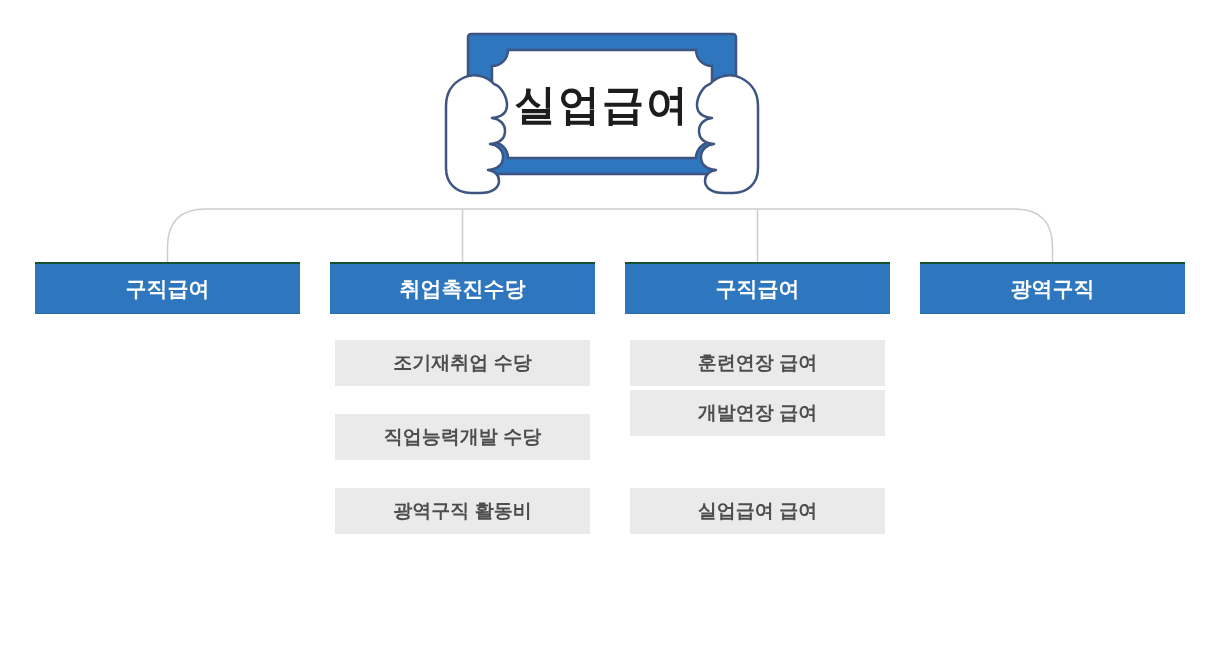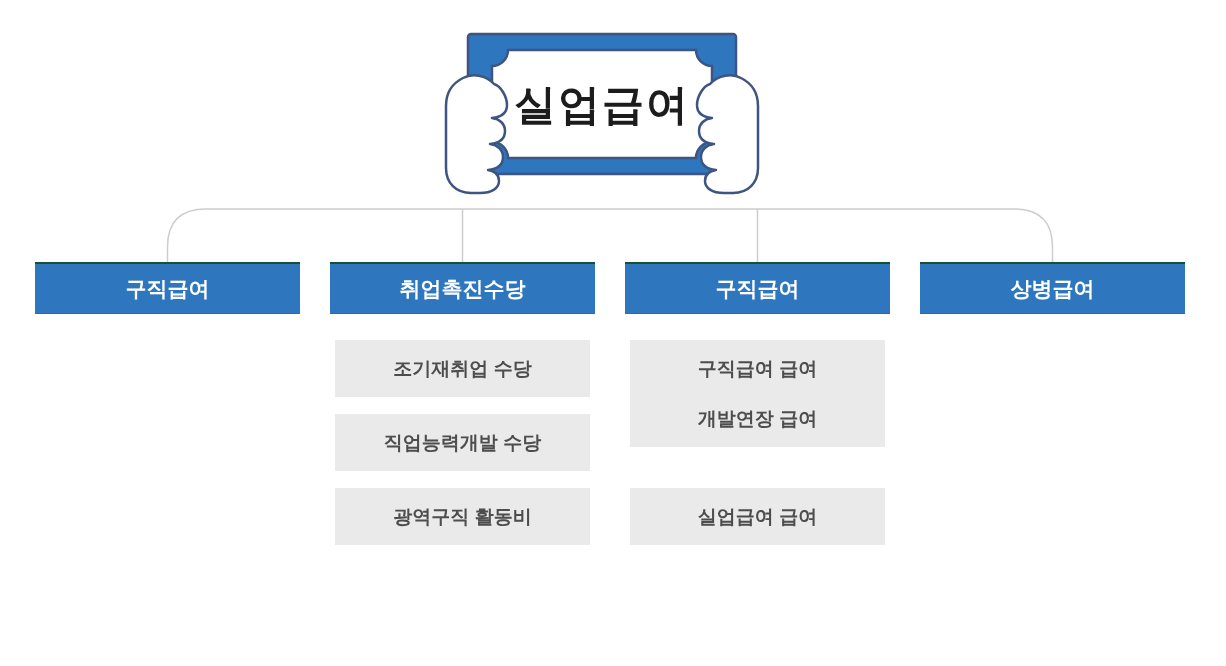--- a/index.html
+++ b/index.html
@@ -15,21 +15,21 @@
     display:flex;align-items:center;justify-content:center;
     font-size:42px;font-weight:600;letter-spacing:2px;color:#1c1c1c;
   }
   .l1{
     position:absolute;top:262px;width:265px;height:52px;box-sizing:border-box;
     background:#2e76be;color:#ffffff;font-size:21px;font-weight:700;
     display:flex;align-items:center;justify-content:center;
     border-top:2px solid #14532d;border-bottom:1px solid #2a6cae;
   }
   .l2{
-    position:absolute;width:255px;height:57px;box-sizing:border-box;
+    position:absolute;width:255px;height:46px;box-sizing:border-box;
     background:#eaeaea;color:#4d4d4d;font-size:19px;font-weight:700;
     display:flex;align-items:center;justify-content:center;
   }
 </style>
 </head>
 <body>
 
 <div class="stage">
 
   <svg class="connectors" width="1226" height="300">
@@ -83,35 +83,35 @@
   <div class="l1" style="left:35px">
     <span>구직급여</span>
   </div>
   <div class="l1" style="left:330px">
     <span>취업촉진수당</span>
   </div>
   <div class="l1" style="left:625px">
     <span>구직급여</span>
   </div>
   <div class="l1" style="left:920px">
-    <span>상병급여</span>
+    <span>광역구직</span>
   </div>
 
   <div class="l2" style="left:335px;top:340px">
     <span>조기재취업 수당</span>
   </div>
   <div class="l2" style="left:335px;top:414px">
     <span>직업능력개발 수당</span>
   </div>
   <div class="l2" style="left:335px;top:488px">
     <span>광역구직 활동비</span>
   </div>
 
   <div class="l2" style="left:630px;top:340px">
-    <span>구직급여 급여</span>
+    <span>훈련연장 급여</span>
   </div>
   <div class="l2" style="left:630px;top:390px">
     <span>개발연장 급여</span>
   </div>
   <div class="l2" style="left:630px;top:488px">
     <span>실업급여 급여</span>
   </div>
 
 </div>
 

